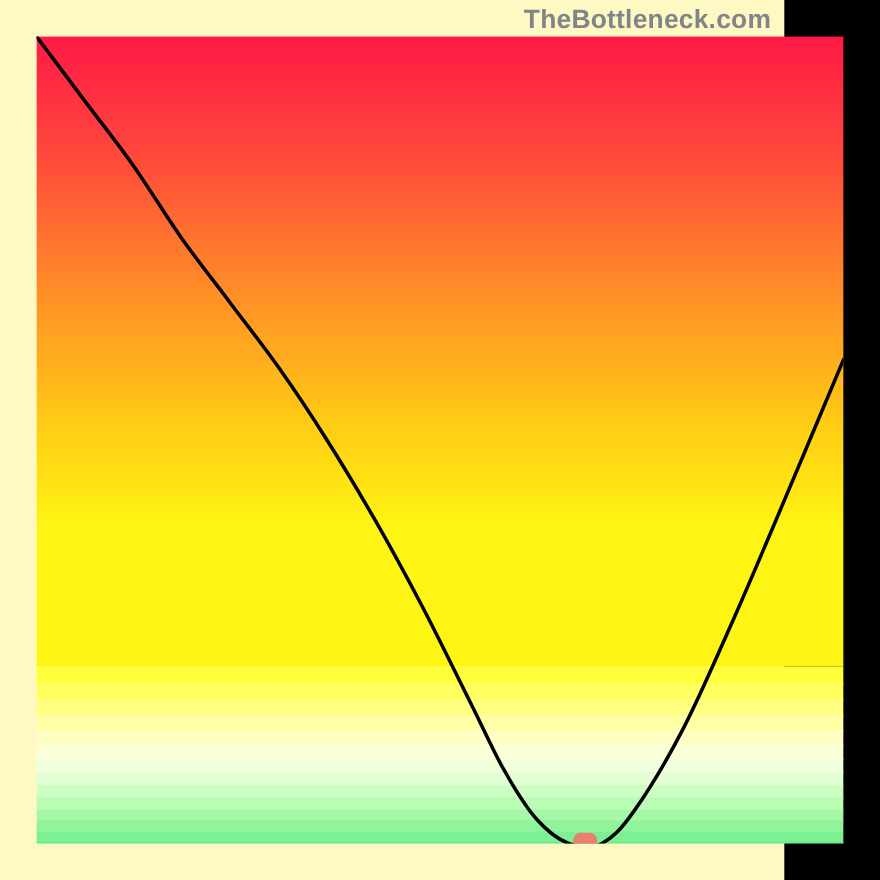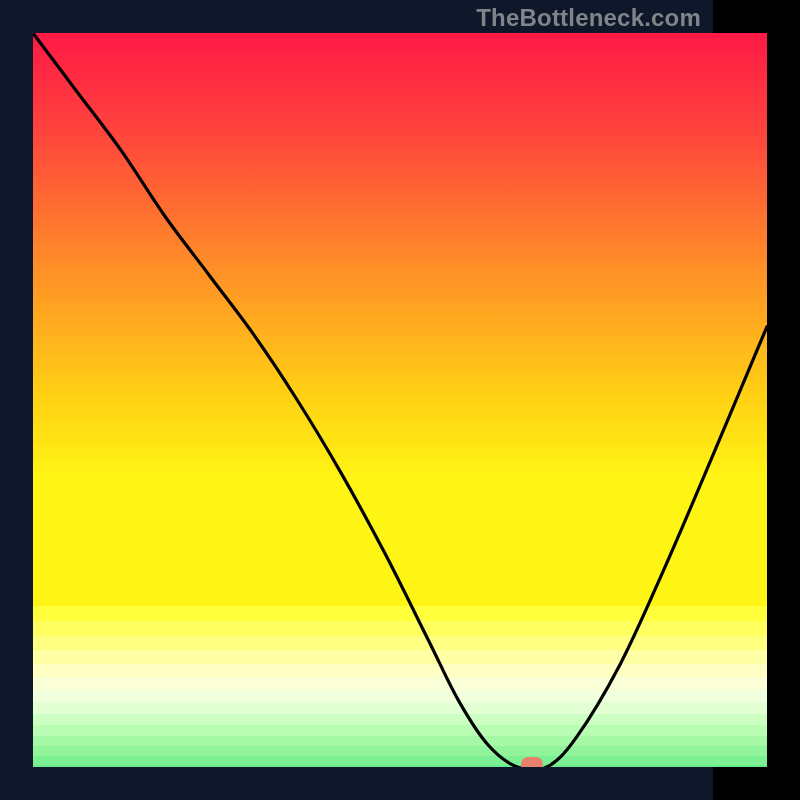--- a/index.html
+++ b/index.html
@@ -7,21 +7,21 @@
     padding: 0;
     width: 800px;
     height: 800px;
     background: #000;
     overflow: hidden;
   }
   .frame {
     position: relative;
     width: 713px;
     height: 800px;
-    background: #0f172a;
+    background: #fef9c3;
   }
   .watermark {
     position: absolute;
     top: 4px;
     right: 12px;
     font-family: Arial, Helvetica, sans-serif;
     font-size: 24px;
     font-weight: 600;
     color: #81858a;
     letter-spacing: 0.2px;

